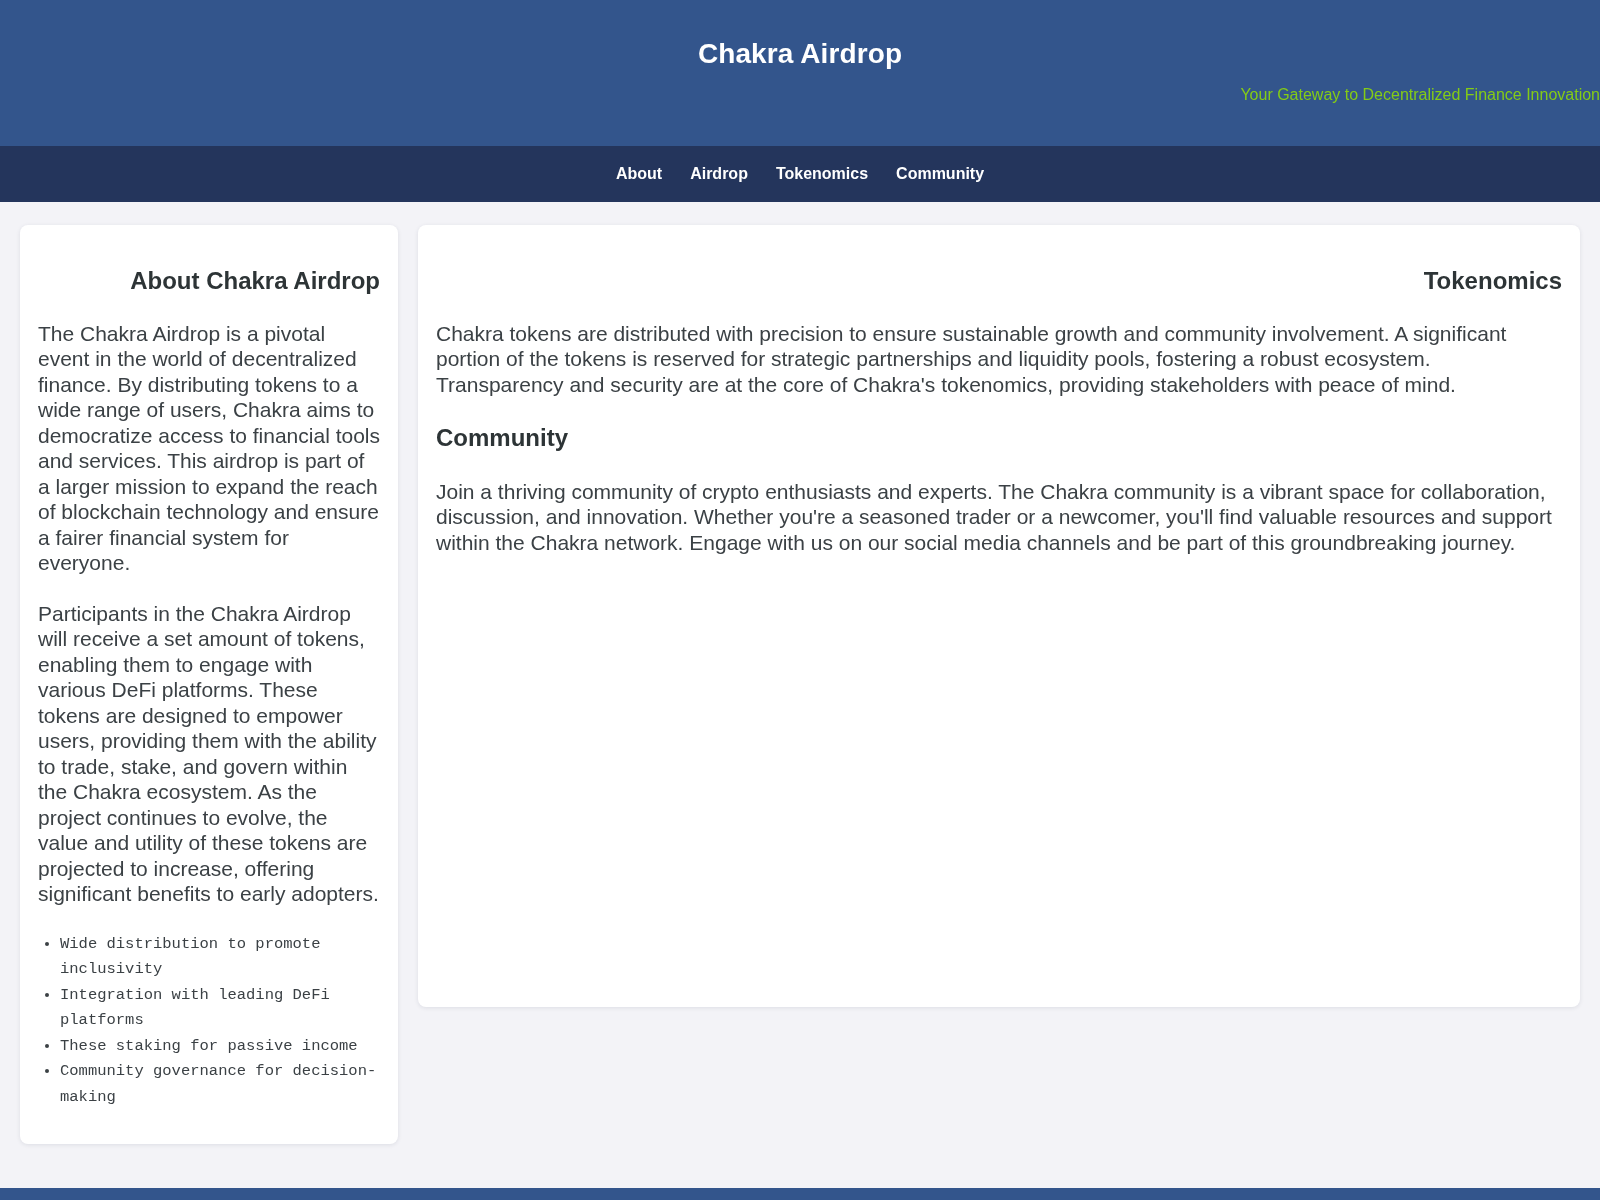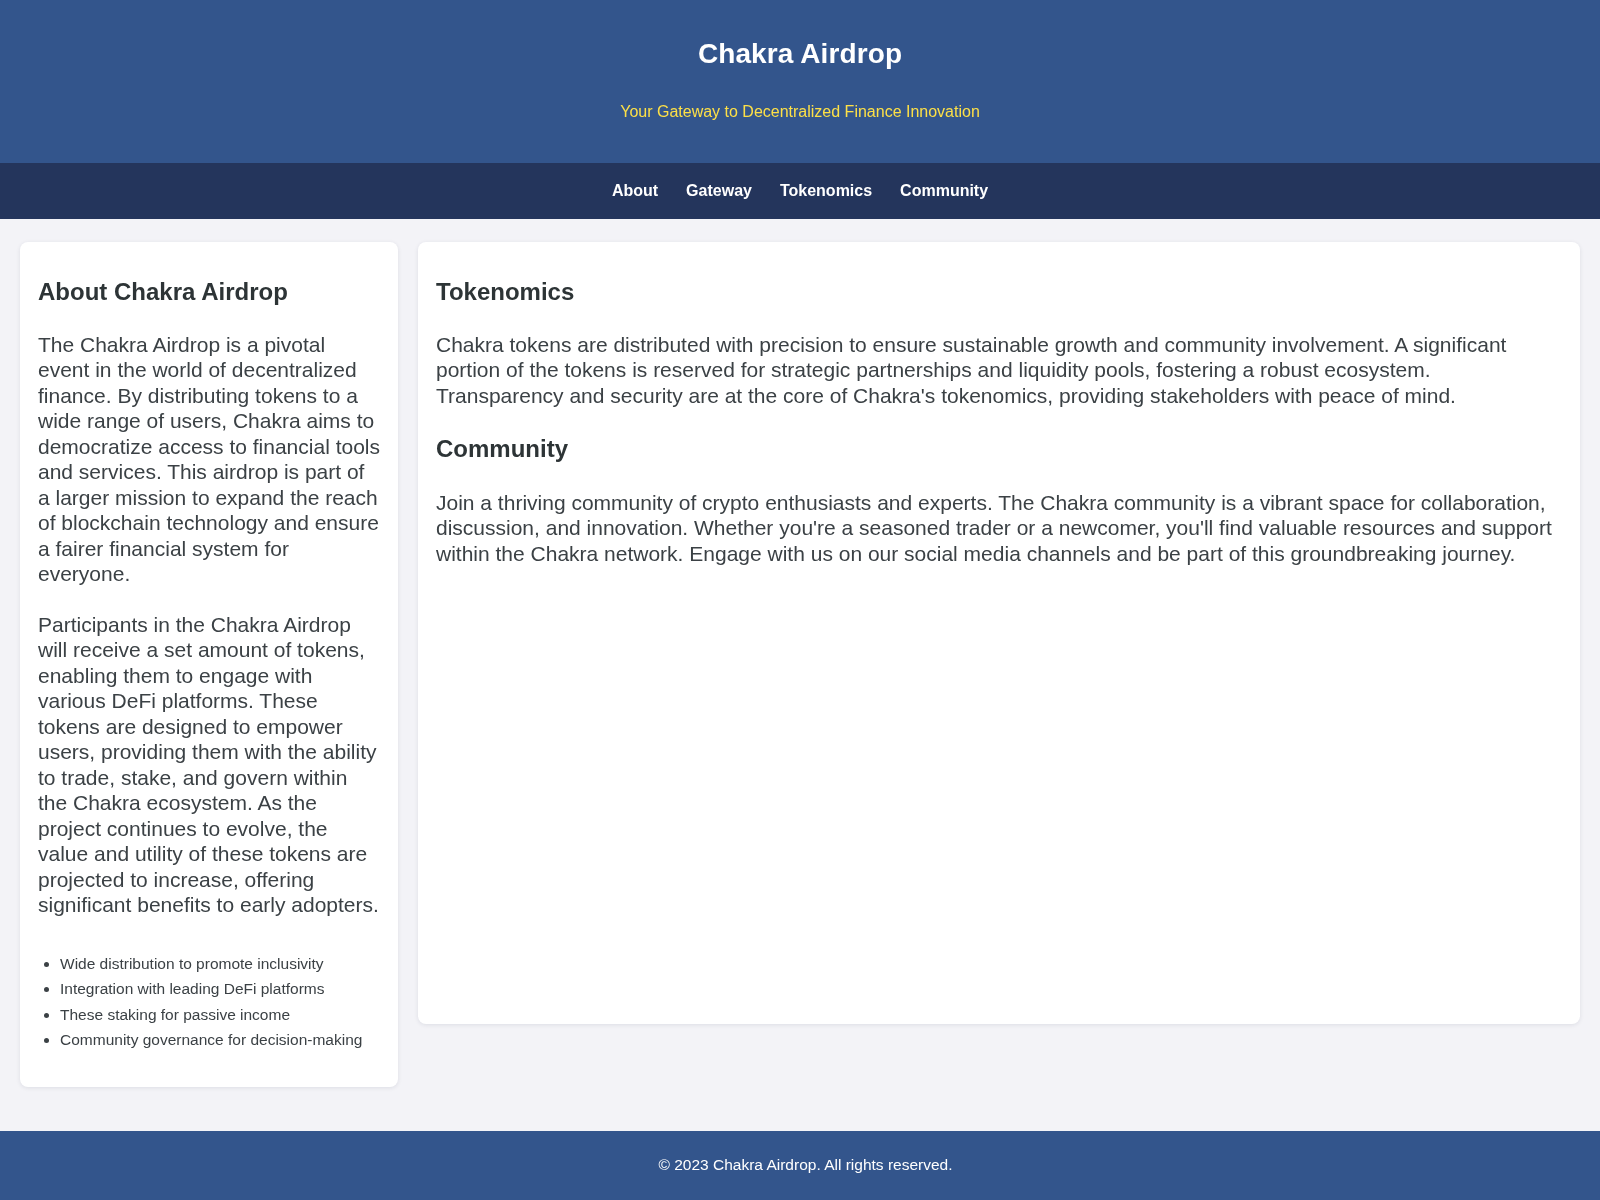--- a/index.html
+++ b/index.html
@@ -25,25 +25,26 @@
   }
   .site-title {
     margin: 0;
     font-size: 28px;
     font-weight: bold;
     color: #ffffff;
     line-height: 1.25;
     letter-spacing: 0.1px;
   }
   .site-tagline {
-    margin: 31px 0 0 0;
+    margin: 14px 0 0 0;
     font-size: 16px;
     font-weight: normal;
-    color: #fde047;
+    color: #84cc16;
     line-height: 1.3;
+    text-align: right;
   }
 
   
   .site-nav {
     background: #24355c;
     width: 100%;
     height: 56px;
     display: flex;
     align-items: center;
     justify-content: center;
@@ -94,32 +95,34 @@
 
   
   h2.section-heading {
     margin: 25px 0 0 0;
     font-size: 24px;
     font-weight: bold;
     color: #2d3436;
     line-height: 1.3;
   }
   h2.section-heading.first {
-    margin-top: 16px;
+    margin-top: 22px;
+    text-align: right;
   }
   p.body-text {
     margin: 25px 0 0 0;
     font-size: 21px;
     line-height: 25.5px;
     color: #3b4145;
   }
   .feature-list {
-    margin: 33px 0 0 0;
+    margin: 25px 0 0 0;
     padding: 0 0 0 22px;
     list-style: disc;
+    font-family: Liberation Mono, monospace;
   }
   .feature-list li {
     font-size: 15.5px;
     line-height: 25.5px;
     color: #3b4145;
     margin: 0;
   }
   .feature-list li::marker {
     color: #3b4145;
   }
@@ -147,21 +150,21 @@
   <h1 class="site-title">Chakra Airdrop</h1>
   <p class="site-tagline">Your Gateway to Decentralized Finance Innovation</p>
 </header>
 
 <nav class="site-nav">
   <ul class="nav-list">
     <li class="nav-item">
       <a class="nav-link" href="#">About</a>
     </li>
     <li class="nav-item">
-      <a class="nav-link" href="#">Gateway</a>
+      <a class="nav-link" href="#">Airdrop</a>
     </li>
     <li class="nav-item">
       <a class="nav-link" href="#">Tokenomics</a>
     </li>
     <li class="nav-item">
       <a class="nav-link" href="#">Community</a>
     </li>
   </ul>
 </nav>
 

